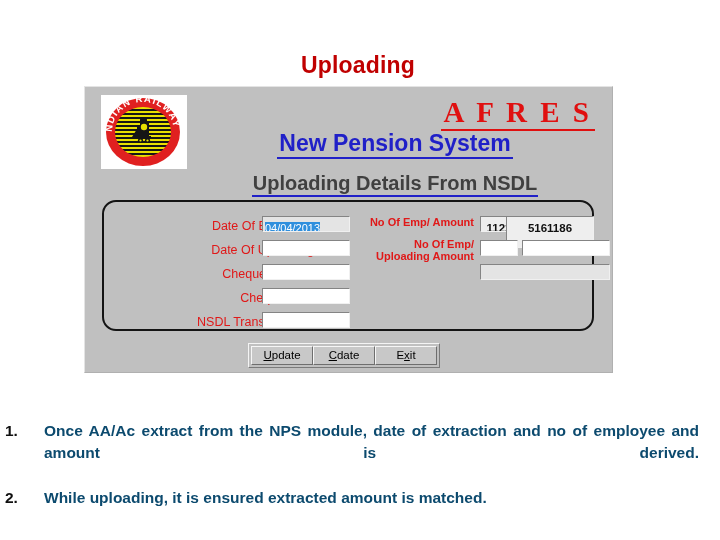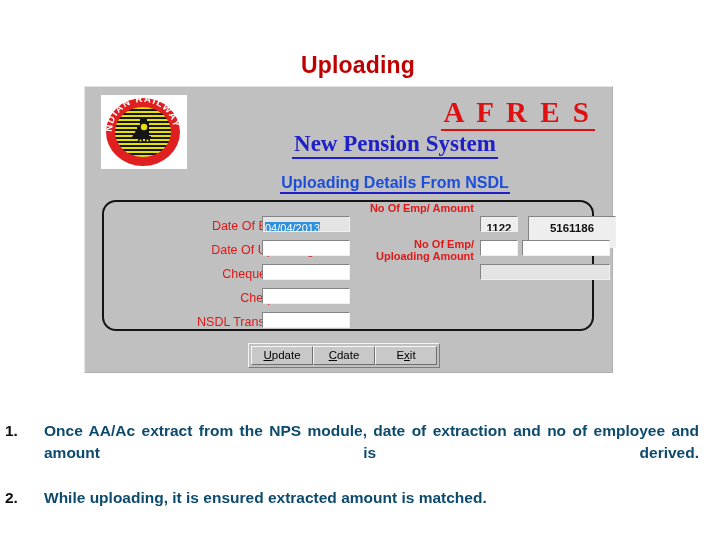--- a/index.html
+++ b/index.html
@@ -110,39 +110,39 @@
     border-bottom: 2px solid #e01010;
     padding: 0 3px 1px 3px;
   }
   #app-heading-nps {
     position: absolute;
     left: 110px;
     top: 44px;
     width: 400px;
     text-align: center;
     color: #2020c8;
-    font-family: Liberation Serif, serif;
+    font-family: Liberation Sans, sans-serif;
     font-weight: bold;
     font-size: 23px;
     line-height: 25px;
   }
   #app-heading-nps span {
     border-bottom: 2px solid #2020c8;
     padding: 0 2px 1px 2px;
   }
   #app-subheading {
     position: absolute;
     left: 110px;
     top: 87px;
     width: 400px;
     text-align: center;
-    color: #1d4ed8;
+    color: #404040;
     font-family: "Liberation Sans", sans-serif;
     font-weight: bold;
-    font-size: 16px;
+    font-size: 20px;
     line-height: 18px;
   }
   #app-subheading span {
     border-bottom: 2px solid #2020c8;
     padding: 0 1px 1px 1px;
   }
 
   
   #form-group {
     position: absolute;
@@ -318,28 +318,28 @@
     <div class="field-label" style="left:4px; top:65px; width:206px;">Cheque Number</div>
     <div class="field-label" style="left:4px; top:89px; width:206px;">Cheque Date</div>
     <div class="field-label" style="left:4px; top:113px; width:206px;">NSDL Transaction ID</div>
 
     <div class="tinput readonly" style="left:158px; top:14px; width:88px; height:16px;"><span class="sel">04/04/2013</span></div>
     <div class="tinput" style="left:158px; top:38px; width:88px; height:16px;"></div>
     <div class="tinput" style="left:158px; top:62px; width:88px; height:16px;"></div>
     <div class="tinput" style="left:158px; top:86px; width:88px; height:16px;"></div>
     <div class="tinput" style="left:158px; top:110px; width:88px; height:16px;"></div>
 
-    <div class="field-label bold-small" style="left:250px; top:0; width:120px;text-align:right;">No Of Emp/ Amount</div>
+    <div class="field-label bold-small" style="left:250px; top:14px; width:120px;text-align:right;">No Of Emp/ Amount</div>
 
     <div class="field-label bold-small" style="left:250px; top:36px; width:120px;">No Of Emp/</div>
     <div class="field-label bold-small" style="left:250px; top:48px; width:120px;">Uploading Amount</div>
 
 
     <div class="tinput valuebox" style="left:376px; top:14px; width:38px; height:16px;">1122</div>
-    <div class="tinput valuebox" style="left:424px; top:14px; width:88px; height:32px;">5161186</div>
+    <div class="tinput valuebox" style="left:402px; top:14px; width:88px; height:32px;">5161186</div>
 
     <div class="tinput" style="left:376px; top:38px; width:38px; height:16px;"></div>
     <div class="tinput" style="left:418px; top:38px; width:88px; height:16px;"></div>
 
     <div class="tinput readonly" style="left:376px; top:62px; width:130px; height:16px;"></div>
   </div>
 
   <div id="button-bar">
     <div class="win-button">
         <u>U</u>

